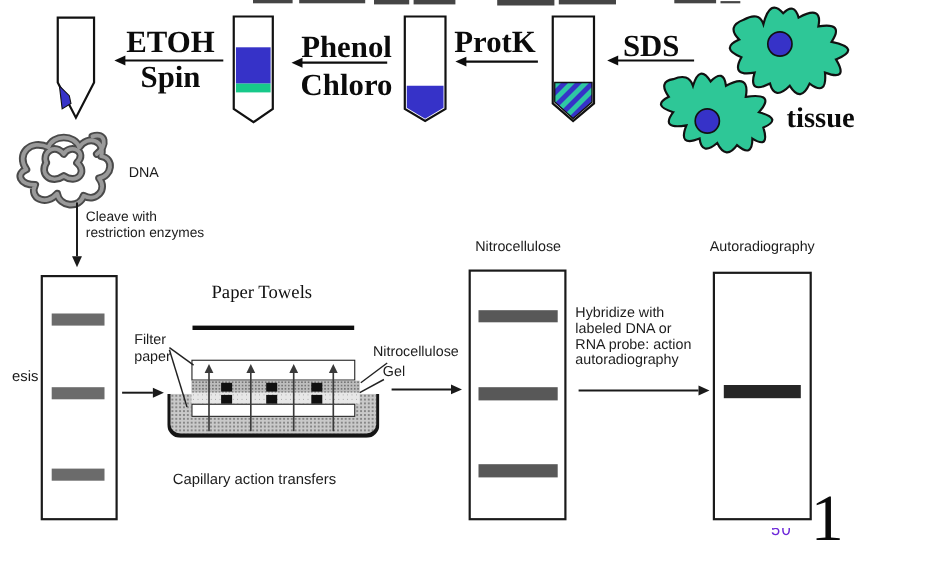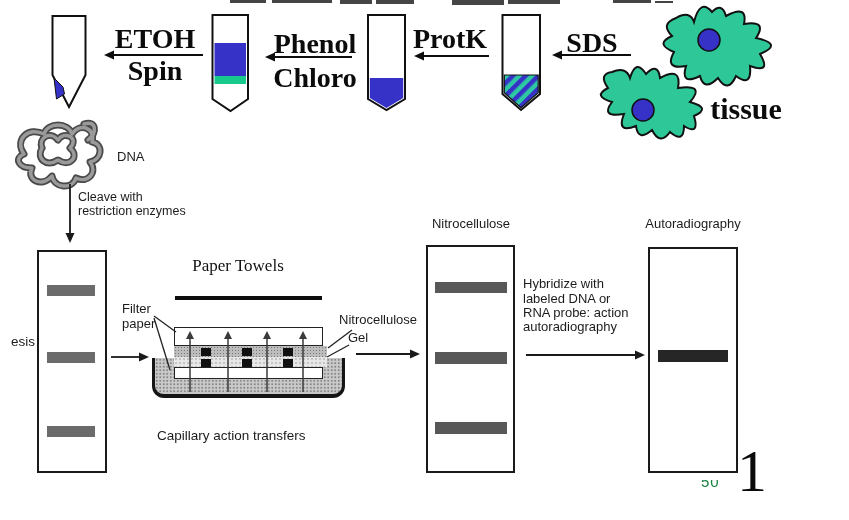--- a/index.html
+++ b/index.html
@@ -31,21 +31,21 @@
   .tray{border-left:3px solid #151515;border-right:3px solid #151515;border-bottom:4px solid #151515;
         border-radius:0 0 12px 12px;box-sizing:border-box;z-index:1;}
   .frag{background:#242424;opacity:.85;z-index:4;}
   .towel-line{background:#0d0d0d;z-index:3;}
   svg.overlay{position:absolute;left:0;top:0;z-index:6;pointer-events:none;}
   .fill-blue{fill:var(--content-blue,#3632c8);}
   .fill-green{fill:var(--cell-green,#2ec797);}
   .fill-greenband{fill:var(--tube-green-band,#17c98a);}
   .txt{z-index:5;}
   .clip-num{overflow:hidden;z-index:5;}
-  .clip-num span{display:block;font-size:15px;color:#15803d;margin-top:-7px;letter-spacing:1px;}
+  .clip-num span{display:block;font-size:15px;color:#6d28d9;margin-top:-7px;letter-spacing:1px;}
 </style>
 </head>
 <body>
 
 <div class="slide">
 
   <div class="abs frag" style="left:230px;top:0;width:36px;height:3px;"></div>
   <div class="abs frag" style="left:272px;top:0;width:60px;height:3px;"></div>
   <div class="abs frag" style="left:340px;top:0;width:32px;height:4px;"></div>
   <div class="abs frag" style="left:376px;top:0;width:38px;height:4px;"></div>
@@ -53,21 +53,21 @@
   <div class="abs frag" style="left:508px;top:0;width:52px;height:4px;"></div>
   <div class="abs frag" style="left:613px;top:0;width:38px;height:3px;"></div>
   <div class="abs frag" style="left:655px;top:1px;width:18px;height:2px;"></div>
 
   <div class="abs tlabel txt" style="left:106px;top:25px;width:98px;">ETOH</div>
   <div class="abs tlabel txt" style="left:106px;top:57px;width:98px;">Spin</div>
   <div class="abs tlabel txt" style="left:264px;top:30px;width:102px;">Phenol</div>
   <div class="abs tlabel txt" style="left:264px;top:64px;width:102px;">Chloro</div>
   <div class="abs tlabel txt" style="left:404px;top:25px;width:92px;">ProtK</div>
   <div class="abs tlabel txt" style="left:548px;top:29px;width:88px;">SDS</div>
-  <div class="abs tlabel txt" style="left:701px;top:94px;width:90px;font-size:30px;">tissue</div>
+  <div class="abs tlabel txt" style="left:701px;top:94px;width:90px;font-size:26px;">tissue</div>
 
   <div class="abs panel" style="left:37px;top:250px;width:70px;height:223px;"></div>
   <div class="abs band gel-band" style="left:47px;top:285px;width:48px;height:11px;"></div>
   <div class="abs band gel-band" style="left:47px;top:352px;width:48px;height:11px;"></div>
   <div class="abs band gel-band" style="left:47px;top:426px;width:48px;height:11px;"></div>
   <div class="abs slabel txt" style="left:11px;top:335px;font-size:13.5px;">esis</div>
 
   <div class="abs slabel txt" style="left:117px;top:150px;">DNA</div>
   <div class="abs slabel txt" style="left:78px;top:191px;font-size:12.5px;">Cleave with</div>
   <div class="abs slabel txt" style="left:78px;top:205px;font-size:12.5px;">restriction enzymes</div>

